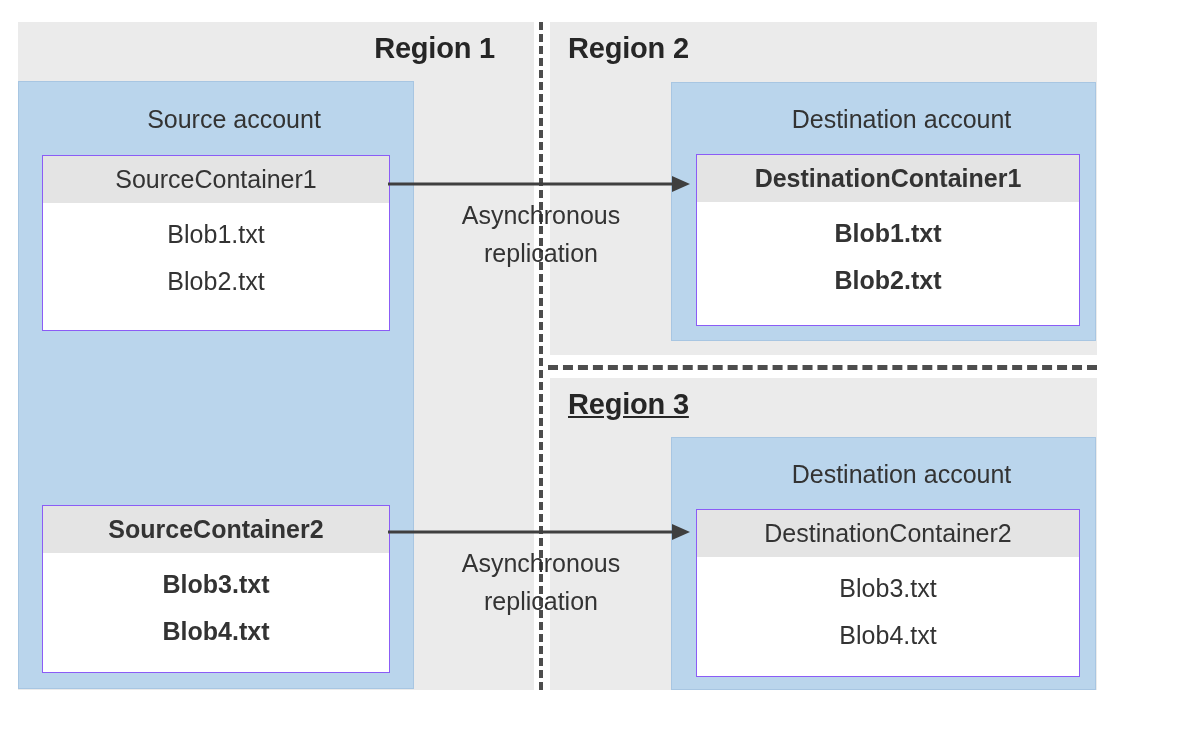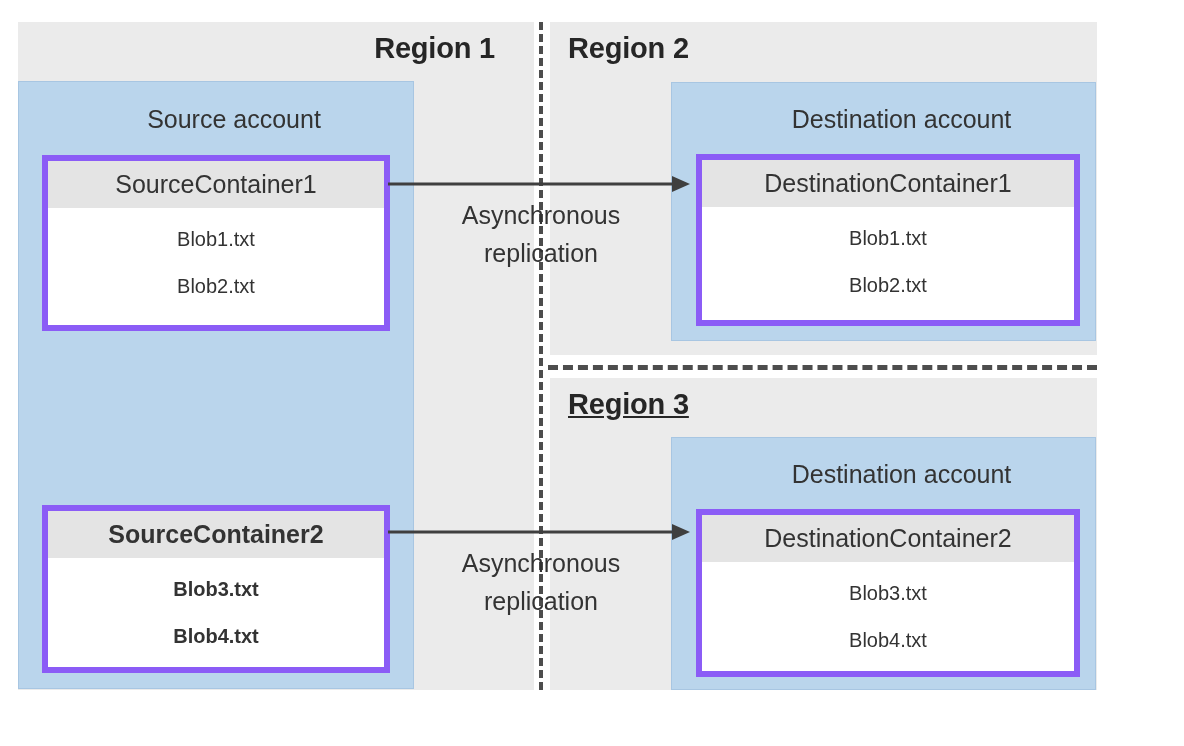--- a/index.html
+++ b/index.html
@@ -61,44 +61,44 @@
     margin-left: 36px;
   }
   #source-account-title { top: 23px; }
   #dest-account-1-title { top: 22px; }
   #dest-account-2-title { top: 22px; }
 
   
   .container-card {
     position: absolute;
     background: #ffffff;
-    border: 6px solid #8b5cf6;
+    border: 1px solid #8b5cf6;
     box-sizing: border-box;
   }
   #source-container-1 { left: 42px;  top: 155px; width: 348px; height: 176px; }
   #source-container-2 { left: 42px;  top: 505px; width: 348px; height: 168px; font-weight: bold; }
-  #dest-container-1   { left: 696px; top: 154px; width: 384px; height: 172px; }
+  #dest-container-1   { left: 696px; top: 154px; width: 384px; height: 172px; font-weight: bold; }
   #dest-container-2   { left: 696px; top: 509px; width: 384px; height: 168px; }
 
   .container-header {
     height: 47px;
     background: #e4e4e4;
     display: flex;
     align-items: center;
     justify-content: center;
     font-size: 25px;
     color: #333333;
     white-space: nowrap;
   }
   .blob-list {
     padding-top: 8px;
     text-align: center;
   }
   .blob-item {
-    font-size: 20px;
+    font-size: 25px;
     color: #333333;
     line-height: 47px;
     white-space: nowrap;
   }
 
   
   #vertical-divider {
     position: absolute;
     left: 534px;
     top: 22px;

